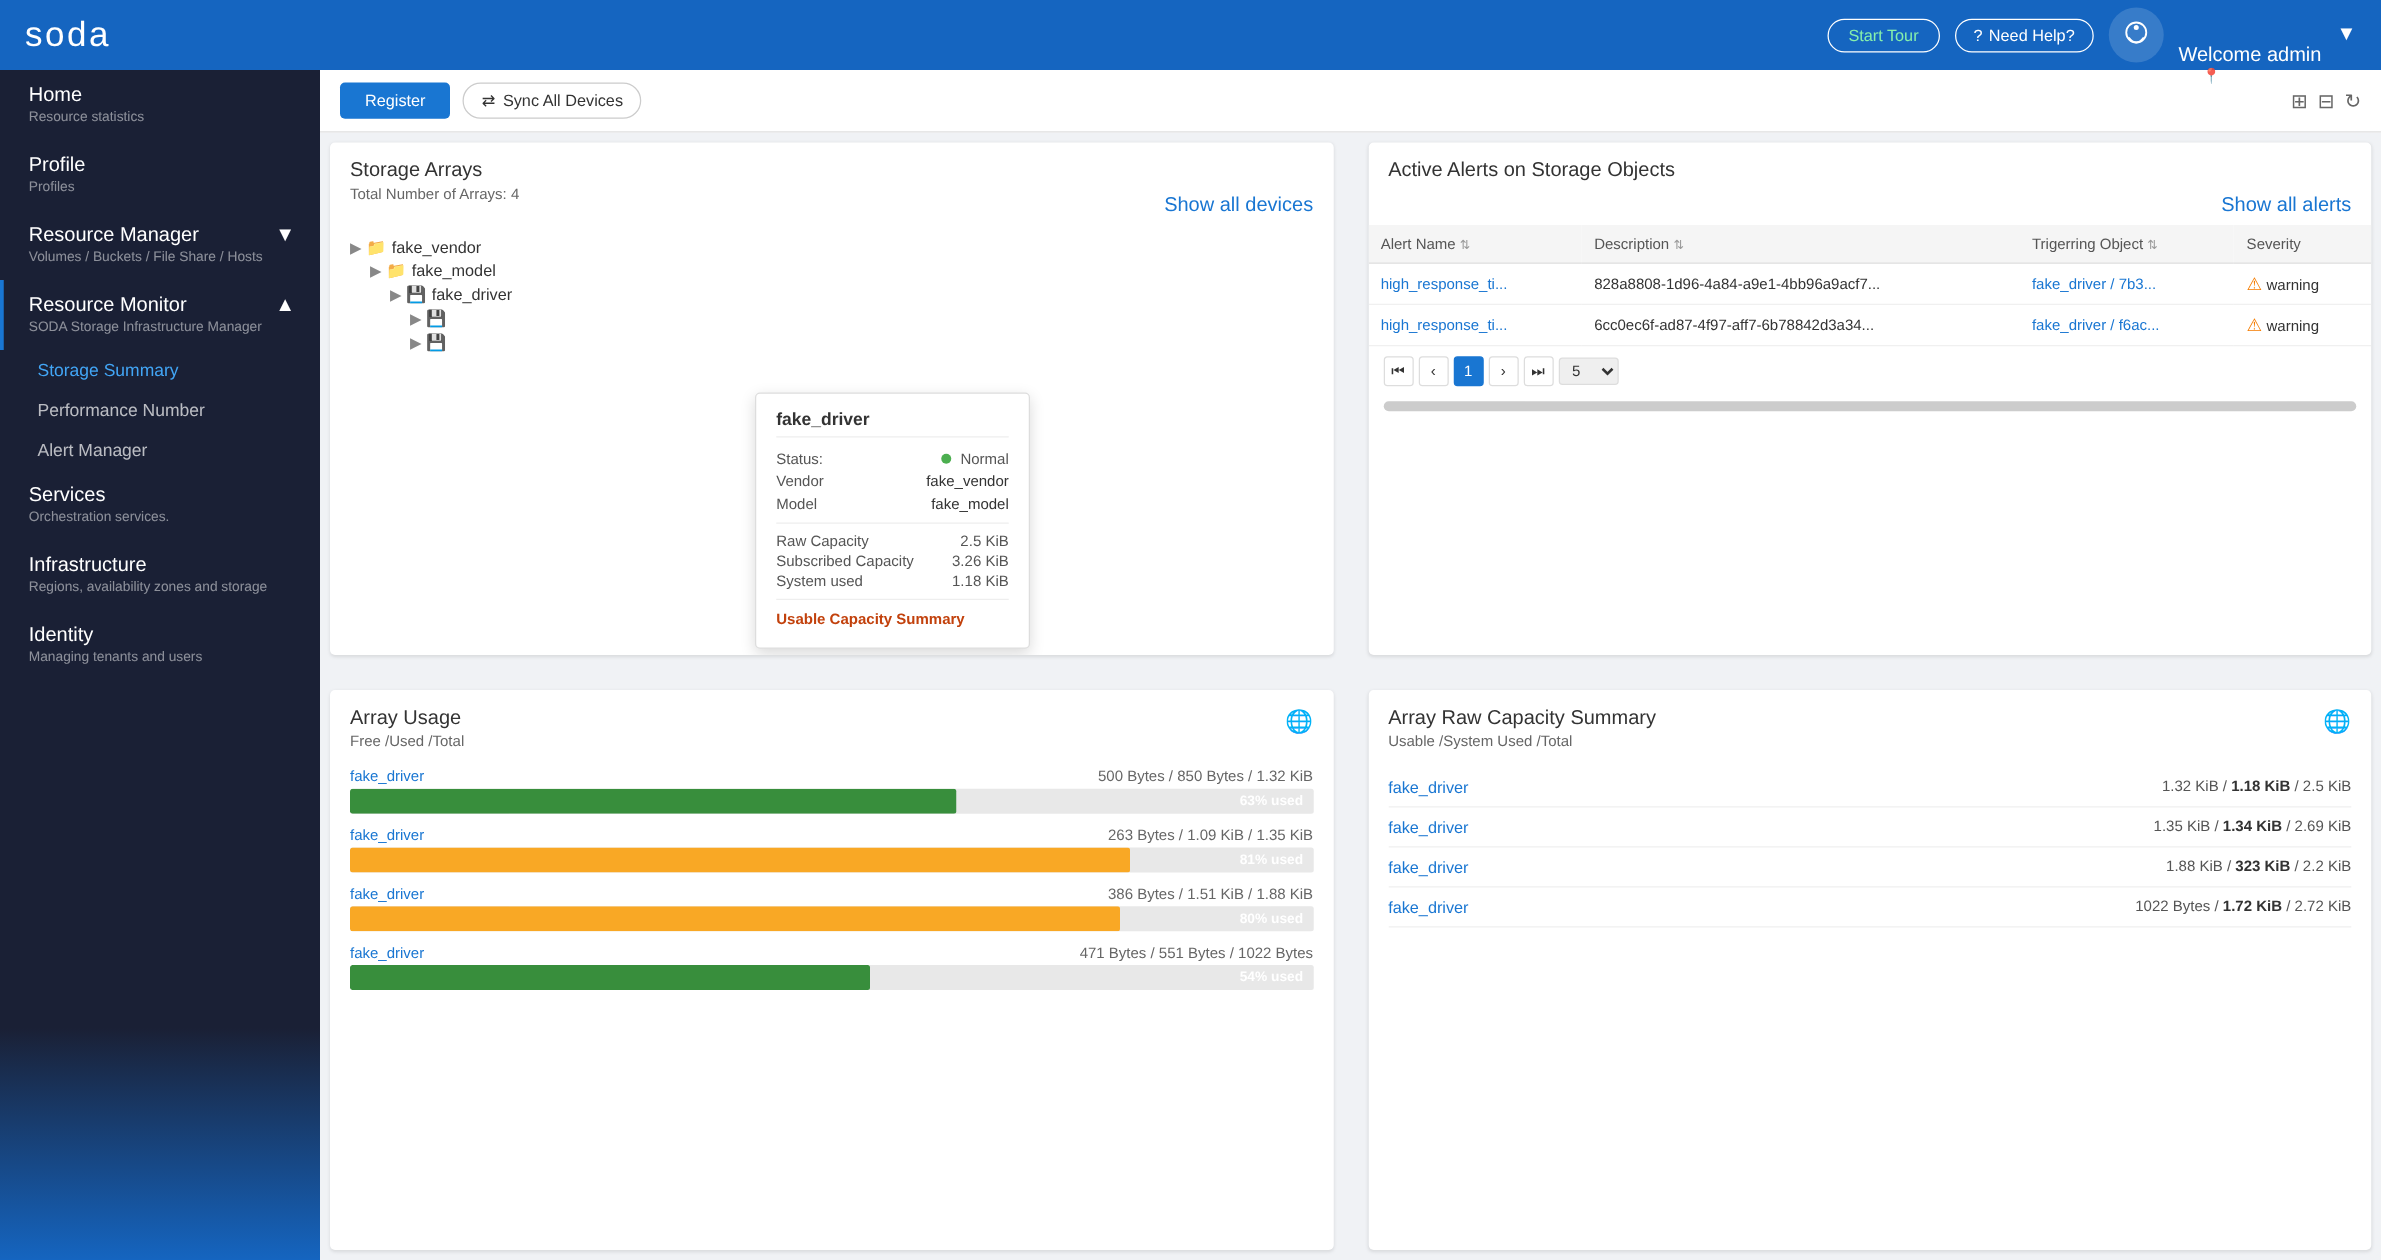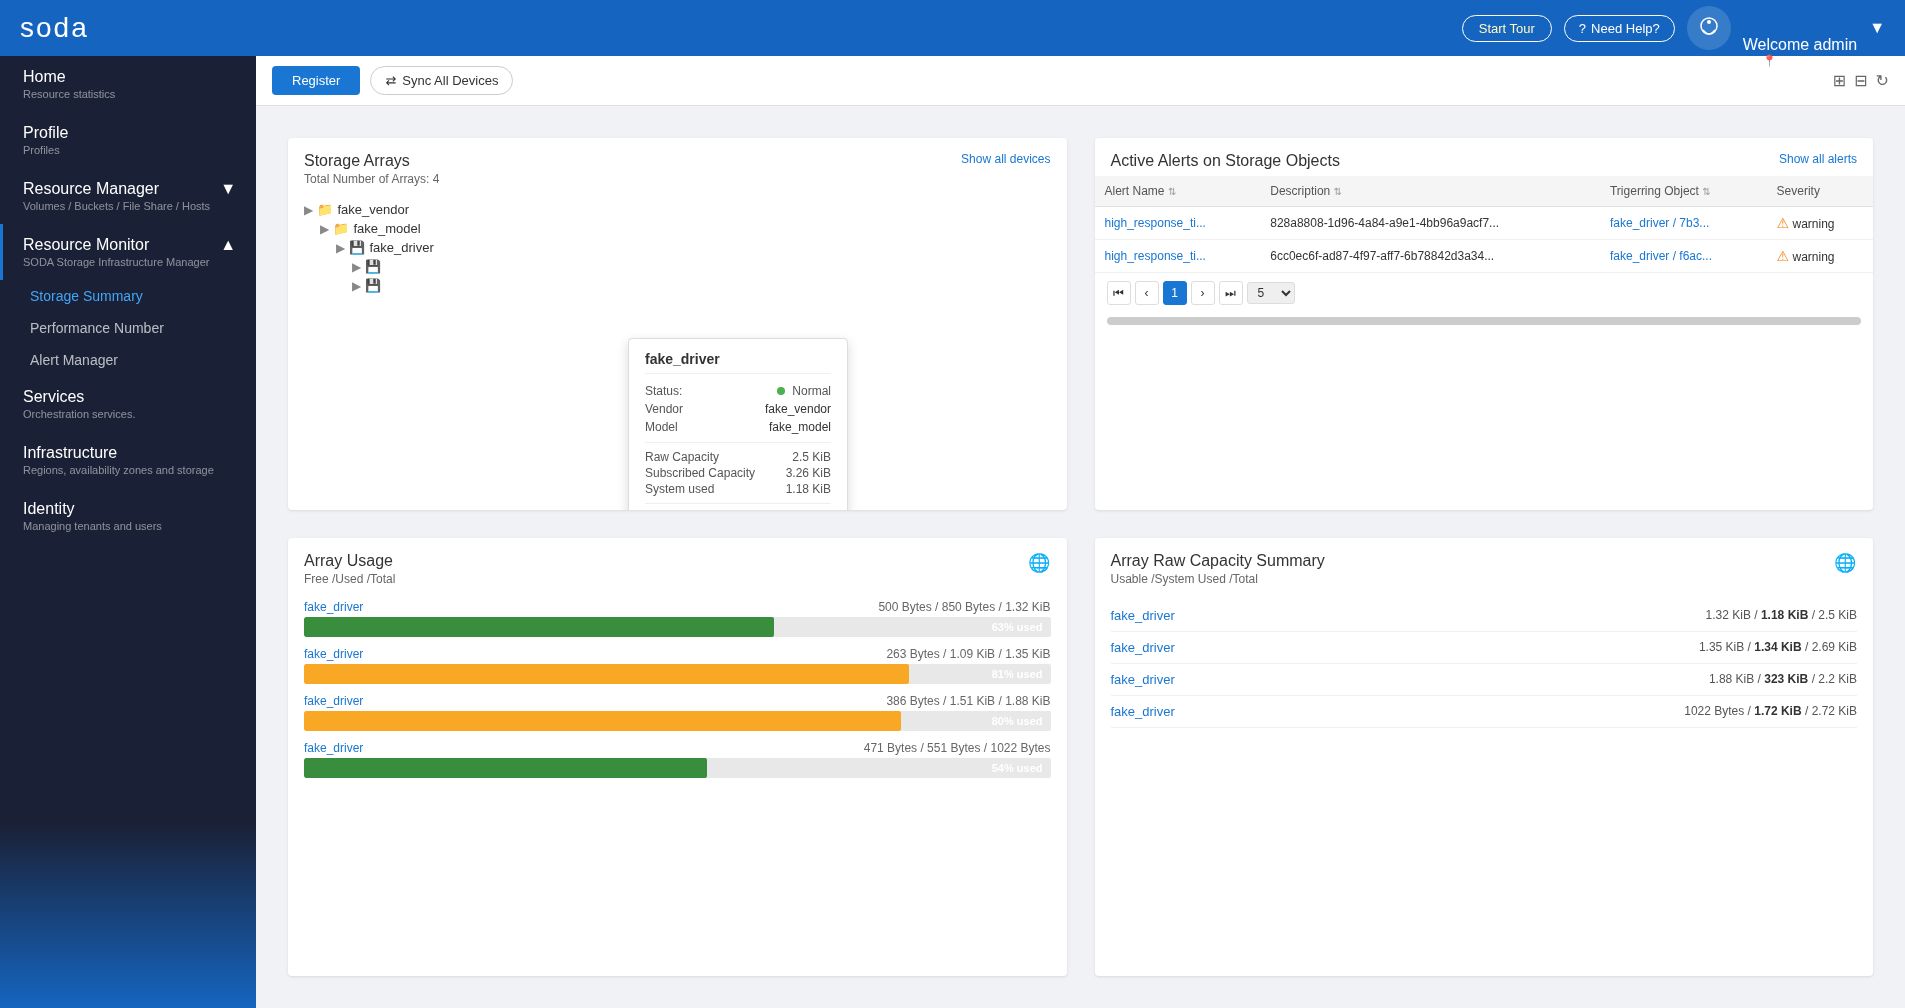--- a/index.html
+++ b/index.html
@@ -22,21 +22,21 @@
       margin-right: auto;
     }
     .header-actions {
       display: flex;
       align-items: center;
       gap: 12px;
     }
     .btn-outline-white {
       border: 1.5px solid white;
       background: transparent;
-      color: #fef9c3;
+      color: #86efac;
       padding: 5px 16px;
       border-radius: 20px;
       cursor: pointer;
       font-size: 13px;
     }
     .btn-need-help {
       background: transparent;
       border: 1.5px solid white;
       color: white;
       padding: 5px 14px;
@@ -161,21 +161,21 @@
     .view-icon {
       cursor: pointer;
       color: #666;
       font-size: 16px;
     }
 
     .panels-grid {
       display: grid;
       grid-template-columns: 1fr 1fr;
       gap: 28px;
-      padding: 32px;
+      padding: 8px;
       flex: 1;
     }
 
     .panel {
       background: white;
       border-radius: 4px;
       box-shadow: 0 1px 3px rgba(0,0,0,0.1);
       overflow: hidden;
       position: relative;
     }
@@ -191,23 +191,24 @@
       font-weight: 500;
       color: #333;
     }
     .panel-subtitle {
       font-size: 12px;
       color: #666;
       margin-top: 2px;
     }
     .show-all-link {
       color: #1976d2;
-      font-size: 12px;
+      font-size: 16px;
       cursor: pointer;
       text-decoration: none;
+      margin-top: 28px;
     }
 
     
     .tree-container {
       padding: 8px 16px;
       font-size: 13px;
     }
     .tree-node {
       display: flex;
       align-items: center;

